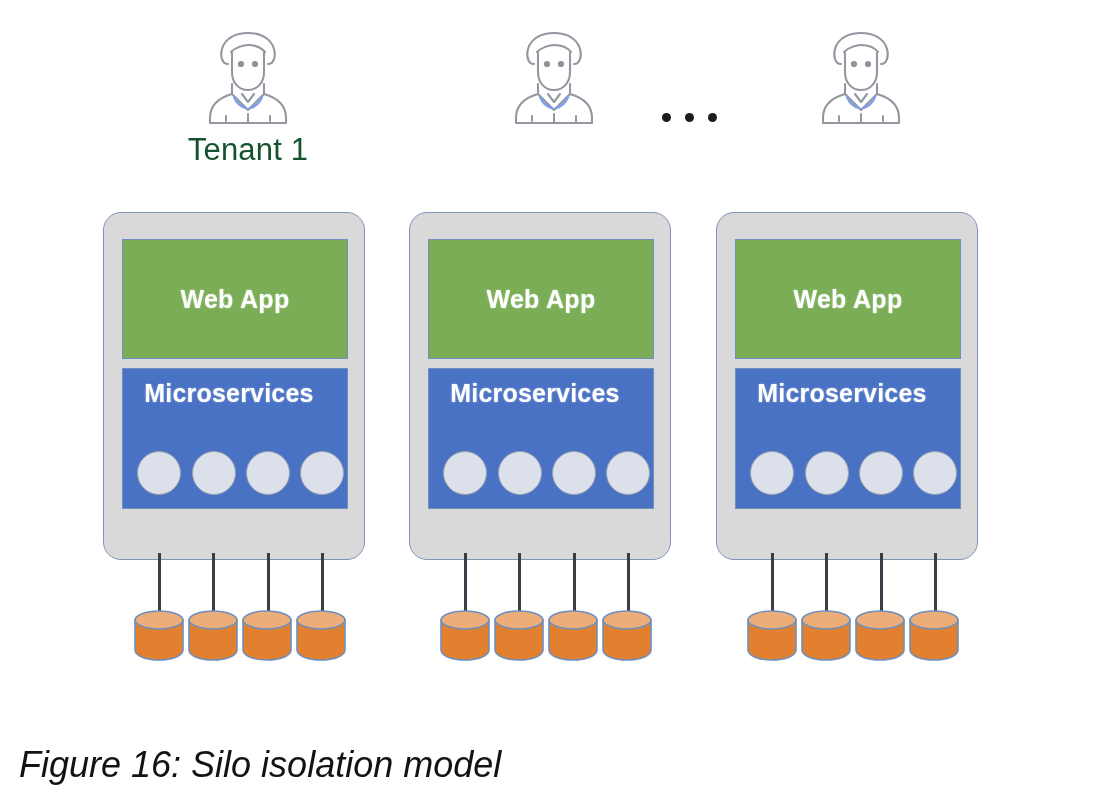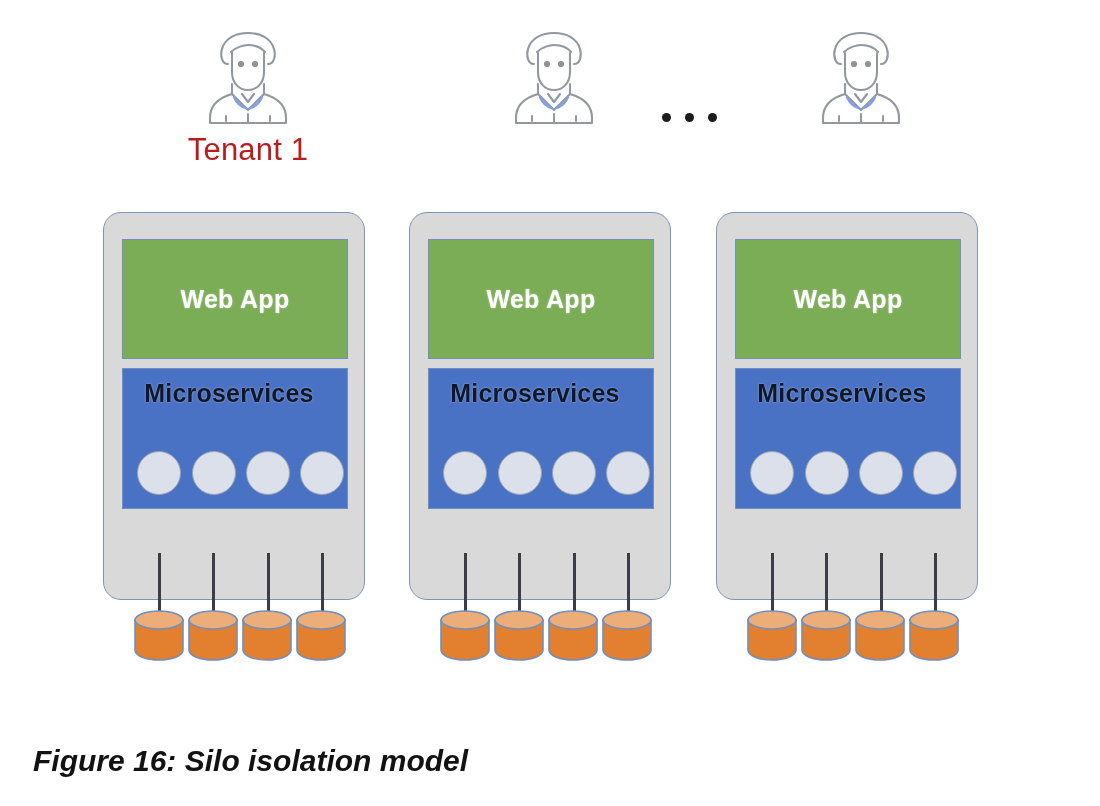--- a/index.html
+++ b/index.html
@@ -35,30 +35,30 @@
     width: 92px;
     height: 98px;
   }
   .tenant-label {
     position: absolute;
     left: 0;
     right: 0;
     top: 132px;
     text-align: center;
     font-size: 31px;
-    color: #b91c1c;
+    color: #14532d;
     letter-spacing: 0.2px;
     white-space: nowrap;
   }
   .panel {
     position: absolute;
     top: 212px;
     left: 0;
     width: 262px;
-    height: 388px;
+    height: 348px;
     background: #d9d9d9;
     border: 1.6px solid #8094b8;
     border-radius: 18px;
     box-sizing: border-box;
   }
   .webapp-box {
     position: absolute;
     left: 18px;
     top: 26px;
     width: 226px;
@@ -86,21 +86,21 @@
     background: #4a72c4;
     border: 1.4px solid #6f8fbe;
     box-sizing: border-box;
   }
   .micro-label {
     position: absolute;
     left: 0;
     right: 12px;
     top: 10px;
     text-align: center;
-    color: #0f172a;
+    color: #ffffff;
     font-size: 25px;
     font-weight: bold;
     letter-spacing: 0.2px;
     text-shadow: 0 0 2px rgba(255,255,255,0.5);
   }
   .node-circle {
     position: absolute;
     width: 44px;
     height: 44px;
     border-radius: 50%;
@@ -128,25 +128,25 @@
     align-items: center;
   }
   .ellipsis-dot {
     width: 9px;
     height: 9px;
     border-radius: 50%;
     background: #1c1c1c;
   }
   .caption {
     position: absolute;
-    left: 33px;
+    left: 19px;
     top: 744px;
-    font-size: 30px;
+    font-size: 36px;
     font-style: italic;
-    font-weight: bold;
+    font-weight: normal;
     color: #121212;
     white-space: nowrap;
   }
 </style>
 </head>
 <body>
 
 <div id="figure-root">
 
   <div class="tenant-column" style="left:103px;">

